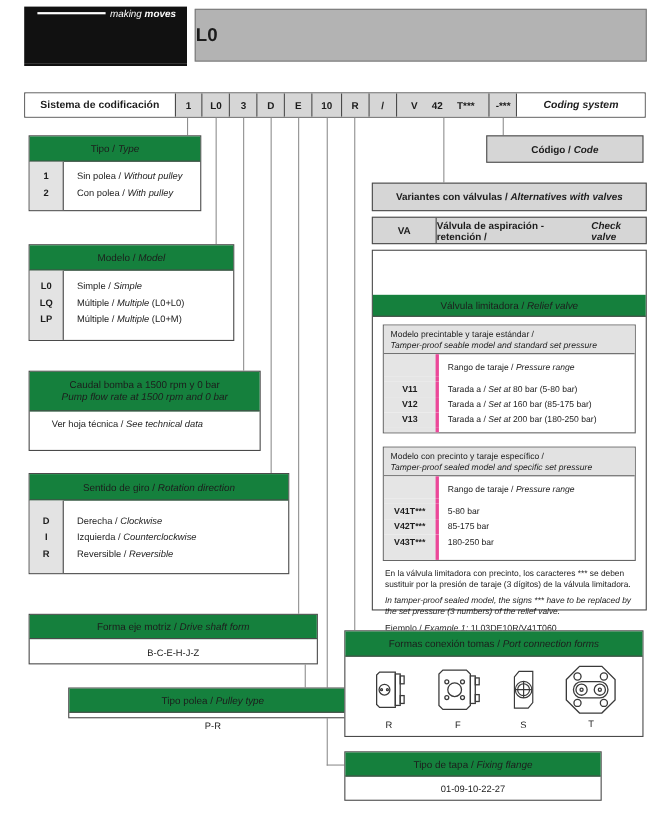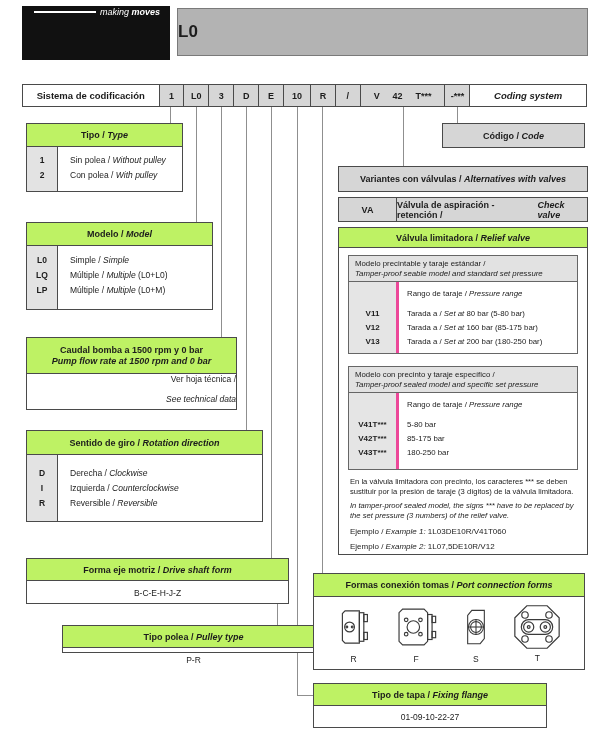--- a/index.html
+++ b/index.html
@@ -1,21 +1,21 @@
 <!DOCTYPE html>
 <html><head>
 <meta charset="utf-8">
 <style>
   html,body{margin:0;padding:0;background:#f6f6f6;}
   .page{position:relative;width:610px;height:743px;background:#ffffff;
         font-family:"Liberation Sans","DejaVu Sans",sans-serif;color:#1c1c1c;overflow:hidden;}
   .abs{position:absolute;box-sizing:border-box;}
   .box{position:absolute;box-sizing:border-box;border:1px solid #4a4a4a;background:#fff;}
-  .hdr{box-sizing:border-box;background:#bef264;border-bottom:1px solid #4a4a4a;display:flex;
-       align-items:center;justify-content:center;font-weight:bold;font-size:9px;text-align:center;}
+  .hdr{box-sizing:border-box;background:#15803d;border-bottom:1px solid #4a4a4a;display:flex;
+       align-items:center;justify-content:center;font-weight:normal;font-size:9px;text-align:center;}
   .hdr2{flex-direction:column;line-height:11px;}
   .grayonly{background:#d6d6d6;border:1px solid #4a4a4a;display:flex;align-items:center;
        justify-content:center;font-weight:bold;font-size:9px;}
   .it{font-style:italic;}
   .b{font-weight:bold;}
   .line{position:absolute;background:#8f8f8f;}
   .body2{display:flex;box-sizing:border-box;height:100%;}
   .codecol{box-sizing:border-box;background:#e3e3e3;border-right:1px solid #4a4a4a;
        text-align:center;font-weight:bold;font-size:8.5px;}
   .desccol{flex:1;padding-left:12px;font-size:8.5px;}
@@ -131,21 +131,21 @@
         <div class="ln15"><span>Múltiple /</span>&nbsp;<span class="it">Multiple</span>&nbsp;<span>(L0+M)</span></div>
       </div>
     </div>
   </div>
 
   <div class="box" style="left:26px;top:337px;width:211px;height:73px;">
     <div class="hdr hdr2" style="height:36px;">
       <div>Caudal bomba a 1500 rpm y 0 bar</div>
       <div class="it">Pump flow rate at 1500 rpm and 0 bar</div>
     </div>
-    <div style="height:22px;display:flex;align-items:flex-end;padding-left:20px;font-size:8.5px;flex-direction:column;">
+    <div style="height:22px;display:flex;align-items:center;padding-left:20px;font-size:8.5px;">
       <span>Ver hoja técnica /</span>&nbsp;<span class="it">See technical data</span>
     </div>
   </div>
 
   <div class="box" style="left:26px;top:430px;width:237px;height:92px;">
     <div class="hdr" style="height:24px;">
       <span>Sentido de giro /</span>&nbsp;<span class="it">Rotation direction</span>
     </div>
     <div class="body2" style="height:66px;">
       <div class="codecol" style="width:31px;padding-top:11px;">
@@ -184,21 +184,21 @@
   </div>
 
   <div class="abs" style="left:338px;top:197px;width:250px;height:25px;border:1px solid #4a4a4a;background:#d6d6d6;display:flex;">
     <div style="width:57px;border-right:1px solid #4a4a4a;display:flex;align-items:center;justify-content:center;font-size:9px;font-weight:bold;">VA</div>
     <div style="flex:1;display:flex;align-items:center;justify-content:center;font-size:9px;font-weight:bold;">
       <span>Válvula de aspiración - retención /</span>&nbsp;<span class="it">Check valve</span>
     </div>
   </div>
 
   <div class="box" style="left:338px;top:227px;width:250px;height:328px;">
-    <div class="hdr" style="height:20px;">
+    <div class="hdr" style="height:20px;margin-top:40px;">
       <span>Válvula limitadora /</span>&nbsp;<span class="it">Relief valve</span>
     </div>
     <div style="padding:7px 9px 0 9px;">
 
       <div class="sub" style="width:230px;">
         <div class="subhdr">
           <div>Modelo precintable y taraje estándar /</div>
           <div class="it">Tamper-proof seable model and standard set pressure</div>
         </div>
         <div class="sgrid">

